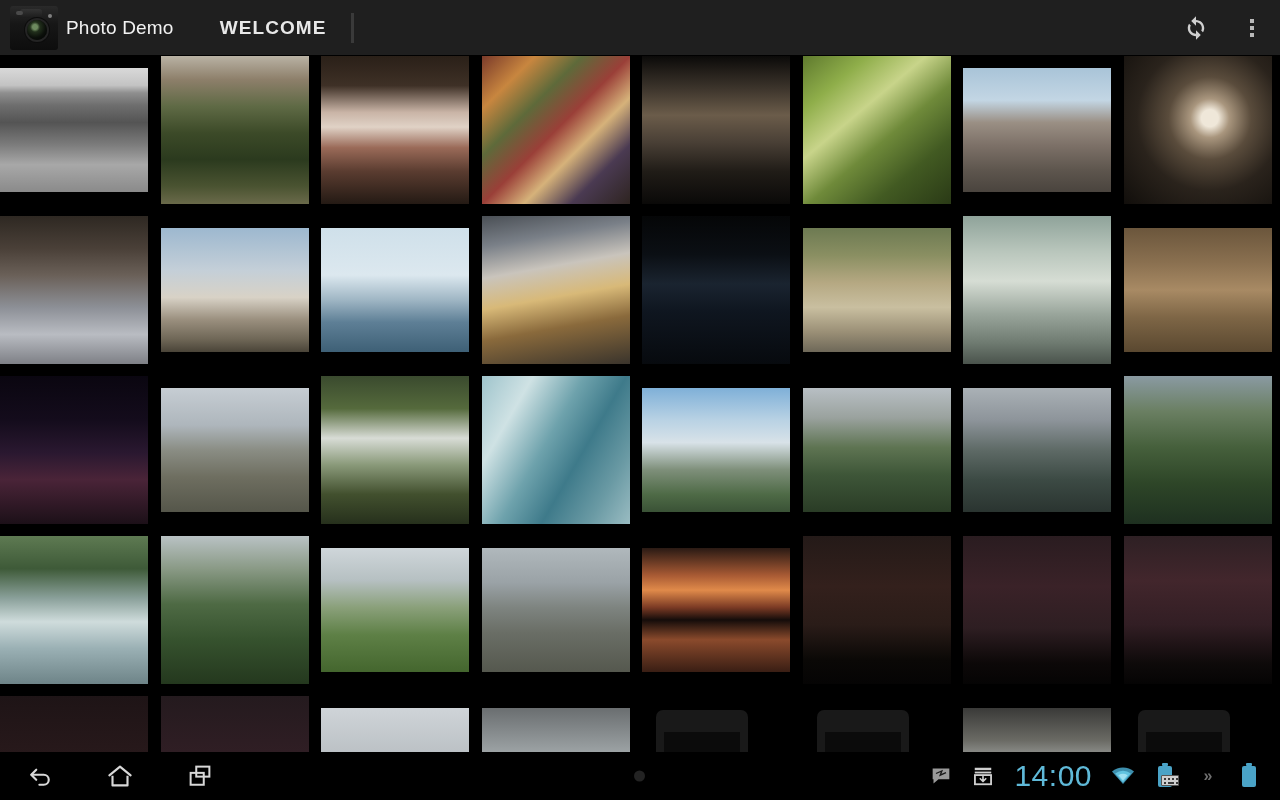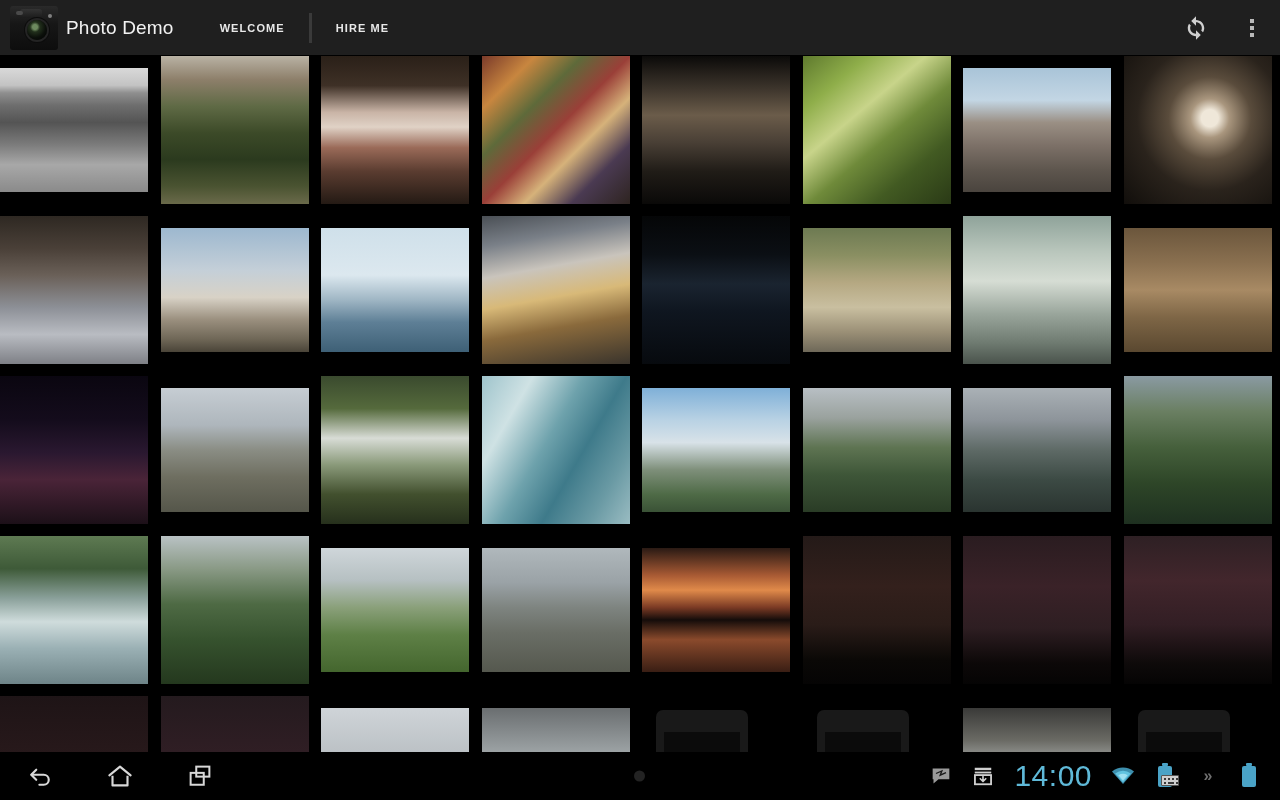--- a/index.html
+++ b/index.html
@@ -48,21 +48,21 @@
     color:#f2f2f2; font-size:19px; font-weight:400; letter-spacing:.2px;
     margin-right:22px; white-space:nowrap;
   }
   #tabs{ display:flex; align-items:stretch; height:56px; }
   .tab{
     position:relative; display:flex; align-items:center; justify-content:center;
     padding:0 24px; height:56px; cursor:pointer; user-select:none;
   }
   .tab-sep{ width:1px; align-self:center; height:30px; background:#3a3a3a; }
   .tab-label{
-    color:#e8e8e8; font-size:11px; font-weight:bold; letter-spacing:1.1px;
+    color:#e8e8e8; font-size:19px; font-weight:bold; letter-spacing:1.1px;
     white-space:nowrap;
   }
   .tab.active .tab-underline{
     position:absolute; left:0; right:0; bottom:0; height:5px; background:#33b5e5;
   }
   #bar-actions{ margin-left:auto; display:flex; align-items:center; height:56px; }
   .bar-btn{
     width:56px; height:56px; display:flex; align-items:center; justify-content:center;
     cursor:pointer;
   }
@@ -145,23 +145,20 @@
 
     <div id="app-title">Photo Demo</div>
 
     <div id="tabs">
       <div class="tab">
         <span class="tab-label">WELCOME</span>
       </div>
       <div class="tab-sep"></div>
       <div class="tab-sep"></div>
       <div class="tab-sep"></div>
-      <div class="tab">
-        <span class="tab-label">HIRE ME</span>
-      </div>
     </div>
 
     <div id="bar-actions">
       <div class="bar-btn">
         <svg class="refresh-ic" viewBox="0 0 24 24">
           <path fill="#cfcfcf" d="M12 4.5V1.2L7.6 5.6 12 10V6.7c3 0 5.4 2.4 5.4 5.3 0 .9-.2 1.7-.6 2.4l1.6 1.6c.8-1.1 1.2-2.5 1.2-4C19.6 7.8 16.2 4.5 12 4.5z"></path>
           <path fill="#cfcfcf" d="M12 17.3c-3 0-5.4-2.4-5.4-5.3 0-.9.2-1.7.6-2.4L5.6 8c-.8 1.1-1.2 2.5-1.2 4 0 4.2 3.4 7.5 7.6 7.5v3.3l4.4-4.4-4.4-4.4v3.3z"></path>
         </svg>
       </div>
       <div class="bar-btn">

